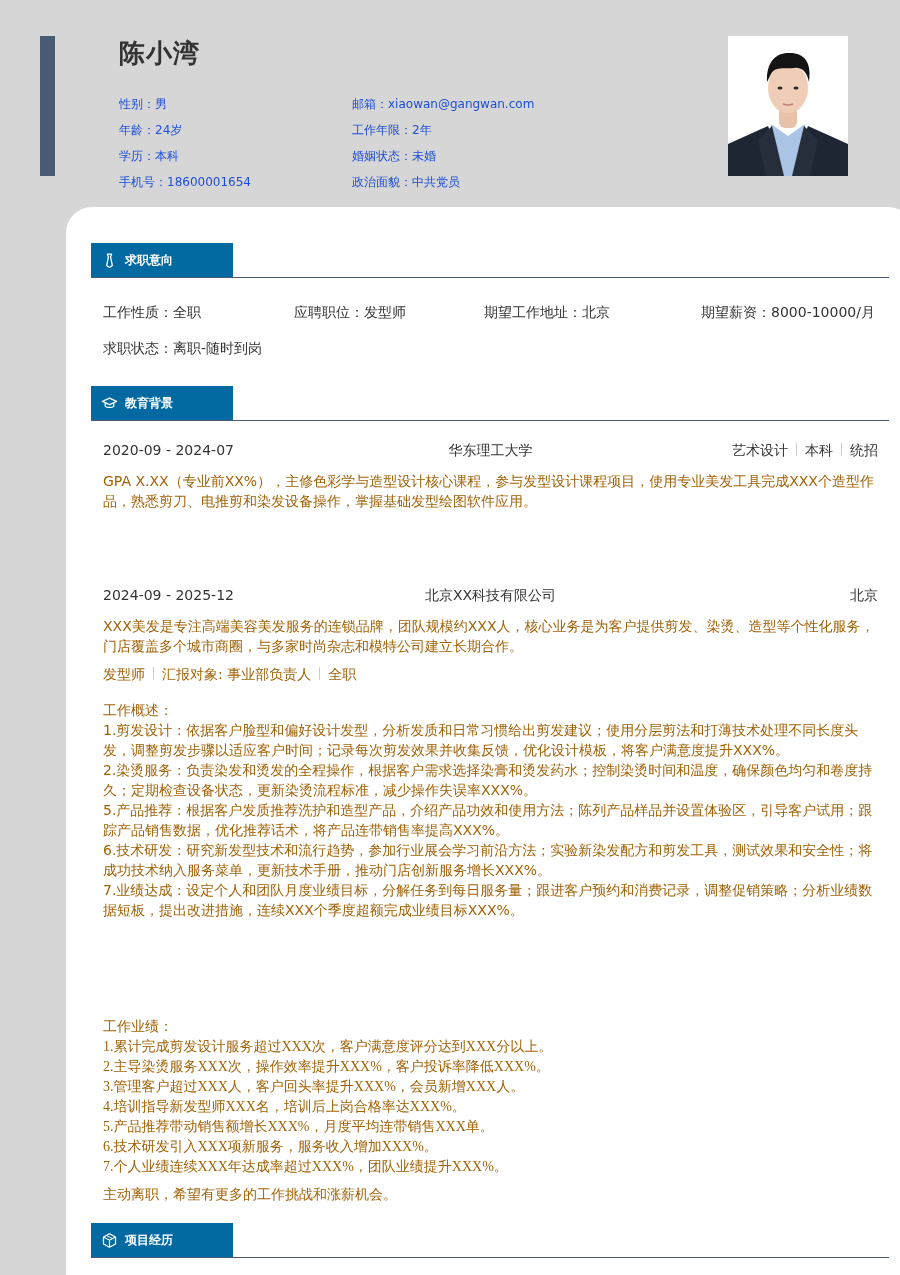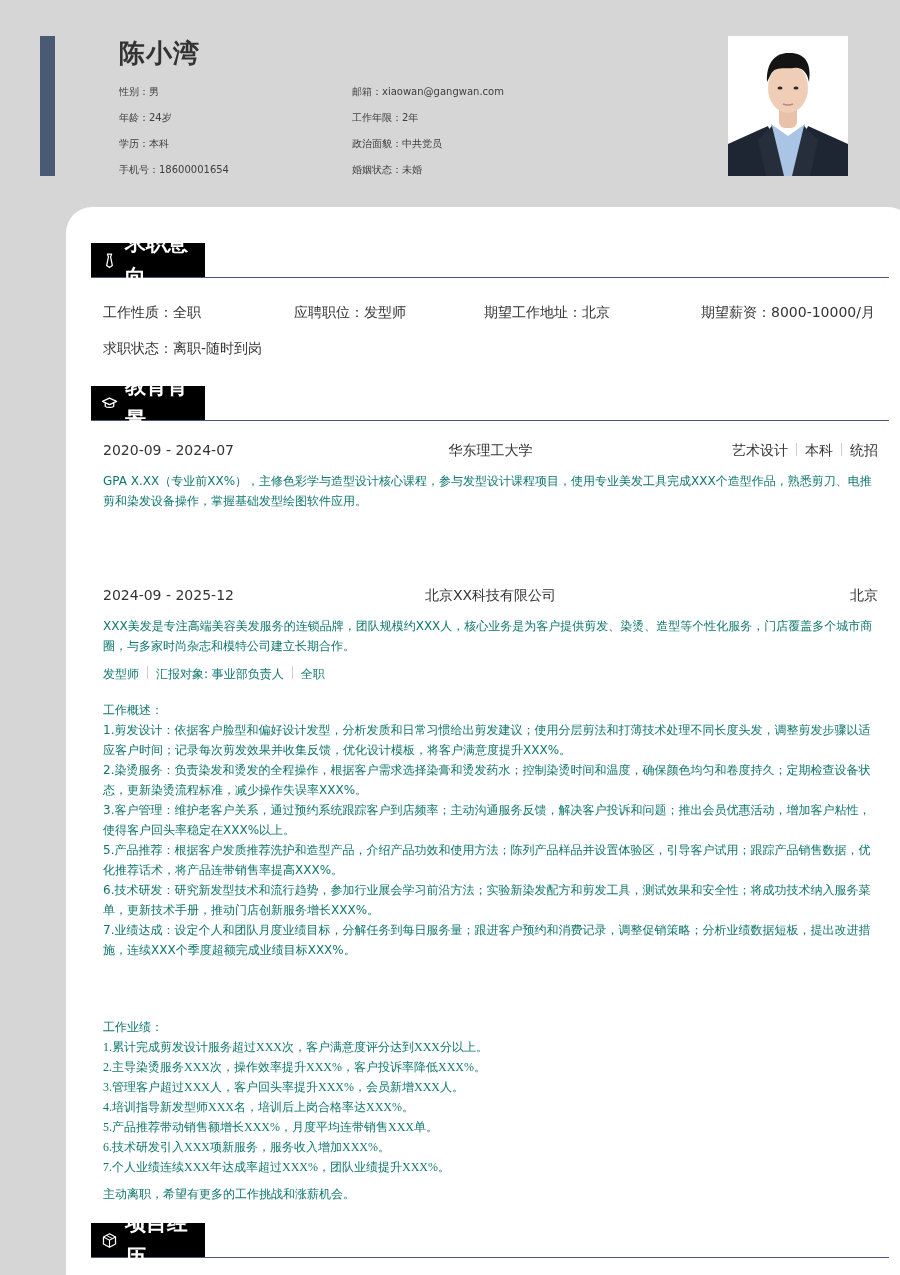--- a/index.html
+++ b/index.html
@@ -8,45 +8,45 @@
     background: #d6d6d6;
     font-family: "DejaVu Sans", "Liberation Sans", sans-serif;
     color: #333;
   }
   .page { position: relative; width: 900px; height: 1275px; margin-left: 40px; }
 
   .accent-bar { position: absolute; left: 0; top: 36px; width: 15px; height: 140px; background: #4a5a74; }
 
   .name { position: absolute; left: 79px; top: 36px; font-size: 26px; font-weight: bold; color: #333; letter-spacing: 1px; }
 
-  .info-col { position: absolute; top: 80px; font-size: 10px; color: #404040; }
+  .info-col { position: absolute; top: 92px; font-size: 12px; color: #1d4ed8; }
   .info-col.left { left: 79px; }
   .info-col.right { left: 312px; }
   .info-row { height: 26px; line-height: 24px; white-space: nowrap; }
 
   .photo { position: absolute; left: 688px; top: 36px; width: 120px; height: 140px; background: #fff; overflow: hidden; }
 
   .card {
     position: absolute; left: 26px; top: 207px; width: 848px; height: 1100px;
     background: #fff; border-radius: 26px;
   }
 
   .section-head {
     position: absolute; left: 25px; width: 798px; height: 35px;
     border-bottom: 1px solid #4a5a74;
   }
   .section-tab {
-    position: absolute; left: 0; top: 0; width: 114px; height: 34px;
-    background: #000000; color: #fff;
-    font-size: 21px; font-weight: bold; line-height: 34px;
+    position: absolute; left: 0; top: 0; width: 142px; height: 34px;
+    background: #0369a1; color: #fff;
+    font-size: 12px; font-weight: bold; line-height: 34px;
     padding-left: 10px; display: flex; align-items: center; gap: 7px;
   }
   .section-tab svg { width: 17px; height: 17px; flex: none; }
 
-  .text { position: absolute; left: 37px; width: 776px; font-size: 12px; color: #0f766e; line-height: 20px; }
+  .text { position: absolute; left: 37px; width: 776px; font-size: 14px; color: #a16207; line-height: 20px; }
 
   .row-3 { position: absolute; left: 37px; width: 775px; height: 20px; font-size: 14px; line-height: 20px; }
   .row-3 .l { position: absolute; left: 0; }
   .row-3 .c { position: absolute; left: 0; width: 100%; text-align: center; }
   .row-3 .r { position: absolute; right: 0; text-align: right; }
 
   .sep { display: inline-block; width: 1px; height: 13px; background: #ccc; margin: 0 8px; vertical-align: -1px; }
 
   .intent-row { position: absolute; font-size: 14px; line-height: 20px; white-space: nowrap; }
 </style>
@@ -62,22 +62,22 @@
   <div class="info-col left">
     <div class="info-row"><span>性别：</span><span>男</span></div>
     <div class="info-row"><span>年龄：</span><span>24岁</span></div>
     <div class="info-row"><span>学历：</span><span>本科</span></div>
     <div class="info-row"><span>手机号：</span><span>18600001654</span></div>
   </div>
 
   <div class="info-col right">
     <div class="info-row"><span>邮箱：</span><span>xiaowan@gangwan.com</span></div>
     <div class="info-row"><span>工作年限：</span><span>2年</span></div>
+    <div class="info-row"><span>婚姻状态：</span><span>未婚</span></div>
     <div class="info-row"><span>政治面貌：</span><span>中共党员</span></div>
-    <div class="info-row"><span>婚姻状态：</span><span>未婚</span></div>
   </div>
 
   <div class="photo">
     <svg width="120" height="140" viewBox="0 0 120 140">
       <rect width="120" height="140" fill="#ffffff"></rect>
       <path d="M0 108 L40 90 L60 140 L0 140 Z" fill="#1f2633"></path>
       <path d="M120 108 L80 90 L60 140 L120 140 Z" fill="#1f2633"></path>
       <path d="M43 88 L60 100 L77 88 L78 140 L42 140 Z" fill="#a9c4e4"></path>
       <path d="M44 90 L56 140 L38 140 L30 104 Z" fill="#262d3b"></path>
       <path d="M76 90 L64 140 L82 140 L90 104 Z" fill="#262d3b"></path>
@@ -133,21 +133,20 @@
     </div>
 
     <div class="text" style="top:409px;">XXX美发是专注高端美容美发服务的连锁品牌，团队规模约XXX人，核心业务是为客户提供剪发、染烫、造型等个性化服务，门店覆盖多个城市商圈，与多家时尚杂志和模特公司建立长期合作。</div>
 
     <div class="text" style="top:457px;"><span>发型师</span><span class="sep"></span><span>汇报对象: 事业部负责人</span><span class="sep"></span><span>全职</span></div>
 
     <div class="text" style="top:493px;">
       <div>工作概述：</div>
       <div>1.剪发设计：依据客户脸型和偏好设计发型，分析发质和日常习惯给出剪发建议；使用分层剪法和打薄技术处理不同长度头发，调整剪发步骤以适应客户时间；记录每次剪发效果并收集反馈，优化设计模板，将客户满意度提升XXX%。</div>
       <div>2.染烫服务：负责染发和烫发的全程操作，根据客户需求选择染膏和烫发药水；控制染烫时间和温度，确保颜色均匀和卷度持久；定期检查设备状态，更新染烫流程标准，减少操作失误率XXX%。</div>
-      <div>3.客户管理：维护老客户关系，通过预约系统跟踪客户到店频率；主动沟通服务反馈，解决客户投诉和问题；推出会员优惠活动，增加客户粘性，使得客户回头率稳定在XXX%以上。</div>
       <div>5.产品推荐：根据客户发质推荐洗护和造型产品，介绍产品功效和使用方法；陈列产品样品并设置体验区，引导客户试用；跟踪产品销售数据，优化推荐话术，将产品连带销售率提高XXX%。</div>
       <div>6.技术研发：研究新发型技术和流行趋势，参加行业展会学习前沿方法；实验新染发配方和剪发工具，测试效果和安全性；将成功技术纳入服务菜单，更新技术手册，推动门店创新服务增长XXX%。</div>
       <div>7.业绩达成：设定个人和团队月度业绩目标，分解任务到每日服务量；跟进客户预约和消费记录，调整促销策略；分析业绩数据短板，提出改进措施，连续XXX个季度超额完成业绩目标XXX%。</div>
     </div>
 
     <div class="text" style="top:810px;font-family:Liberation Serif, serif;">
       <div>工作业绩：</div>
       <div>1.累计完成剪发设计服务超过XXX次，客户满意度评分达到XXX分以上。</div>
       <div>2.主导染烫服务XXX次，操作效率提升XXX%，客户投诉率降低XXX%。</div>
       <div>3.管理客户超过XXX人，客户回头率提升XXX%，会员新增XXX人。</div>

